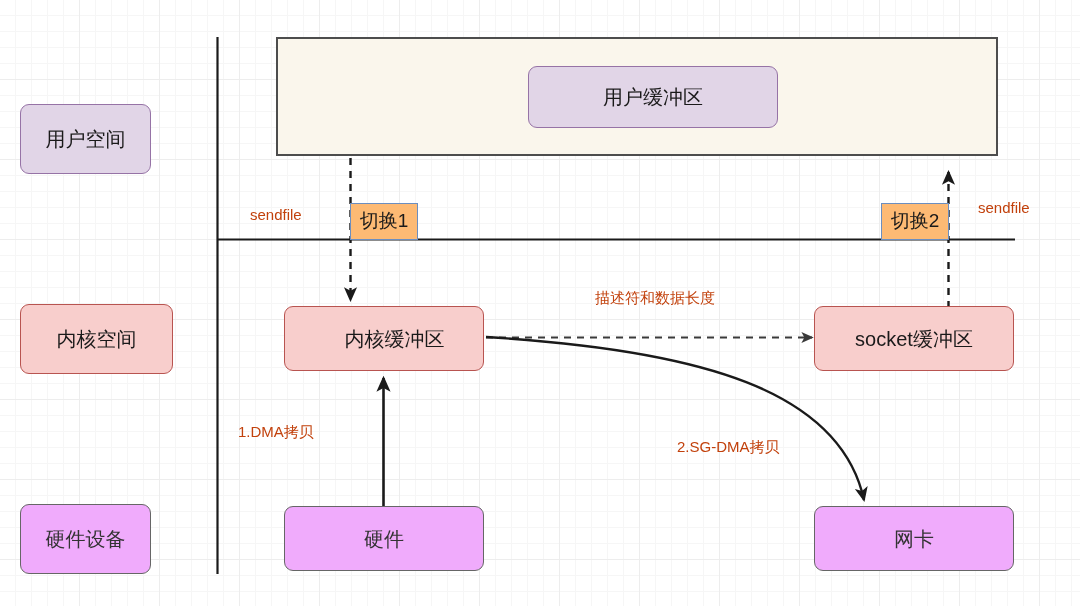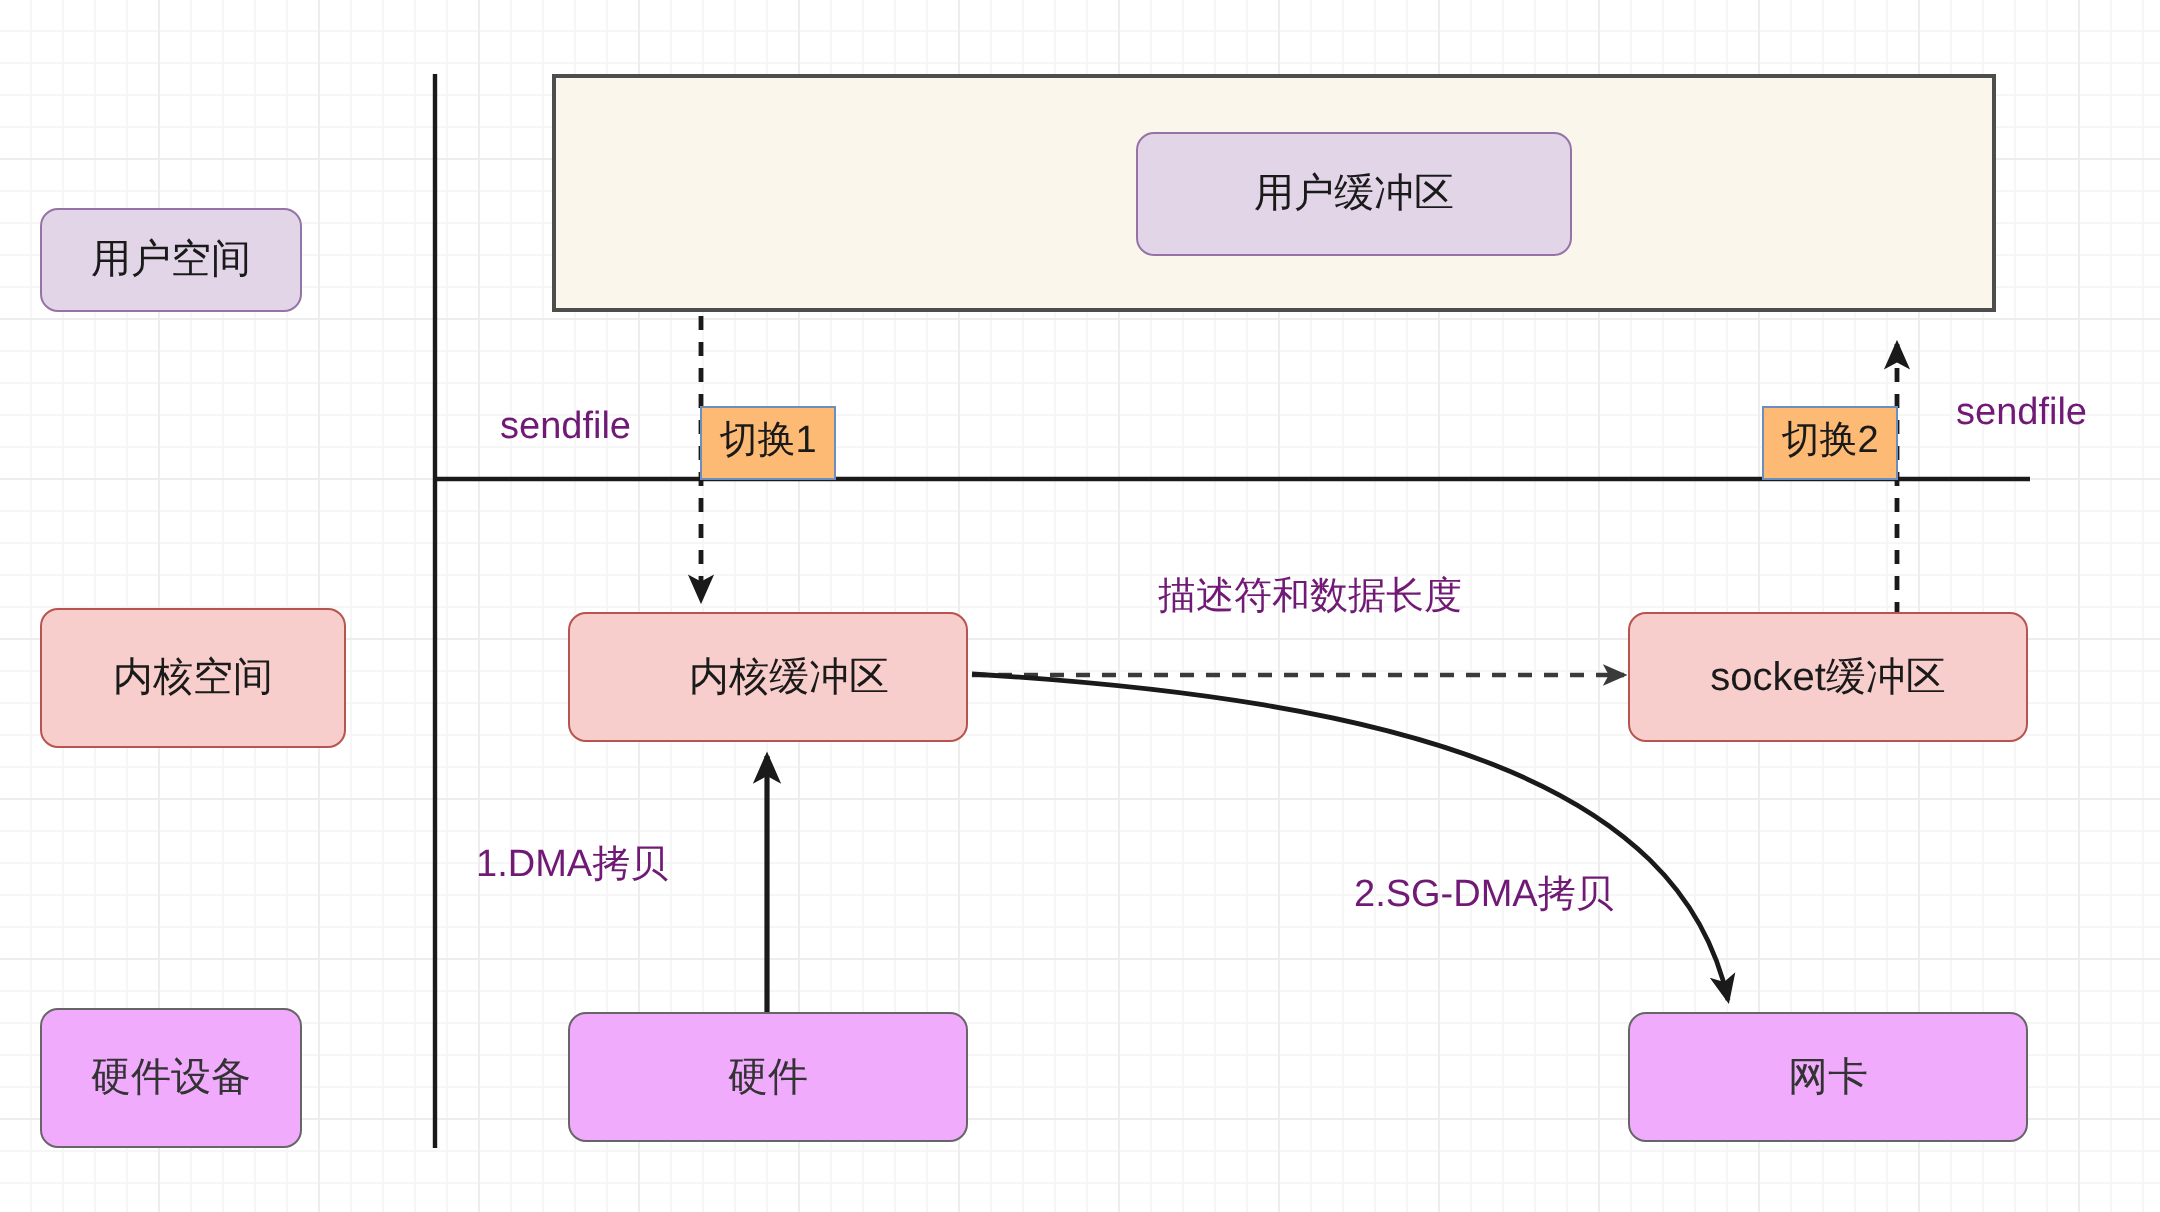--- a/index.html
+++ b/index.html
@@ -31,22 +31,22 @@
     line-height:1.2;
   }
   .rnode{ border-radius:9px; border-width:1.6px; border-style:solid; }
   .lbl-purple{ background:#e1d5e7; border-color:#9673a6; color:#1a1a1a; font-size:20px; }
   .lbl-red{ background:#f8cecc; border-color:#b85450; color:#1a1a1a; font-size:20px; }
   .lbl-grey{ background:#f0abfc; border-color:#666666; color:#333333; font-size:20px; }
   .lbl-blue{ background:#fdba74; border-color:#6c8ebf; color:#1a1a1a; font-size:19px; border-width:1.4px;border-style:solid;border-radius:0; }
   .beige{ background:#faf6ec; border:2.4px solid #4d4d4d; border-radius:0; }
   .plaintext{
     position:absolute;
-    color:#701a75;
-    font-size:19px;
+    color:#c2410c;
+    font-size:15px;
     white-space:nowrap;
     display:flex;align-items:center;justify-content:center;
   }
   #vectors{ position:absolute;left:0;top:0;width:1080px;height:606px; }
 </style>
 </head>
 <body>
 
 <div id="canvas"></div>
 
@@ -70,33 +70,33 @@
 
   <line x1="383.5" y1="506" x2="383.5" y2="378" stroke="#1a1a1a" stroke-width="2.6" marker-end="url(#arrHead)"></line>
 
   <line x1="486" y1="337.5" x2="812" y2="337.5" stroke="#3a3a3a" stroke-width="2.2" stroke-dasharray="7,6" marker-end="url(#arrHeadSm)"></line>
 
   <path d="M 486 337 C 700 350 840 390 864 500" fill="none" stroke="#1a1a1a" stroke-width="2.4" marker-end="url(#arrHead)"></path>
 </svg>
 
 <div class="node beige" style="left:276px;top:37px;width:722px;height:119px;"></div>
 
-<div class="node rnode lbl-purple" style="left:20px;top:104px;width:131px;height:52px;">
+<div class="node rnode lbl-purple" style="left:20px;top:104px;width:131px;height:70px;">
   <span>用户空间</span>
 </div>
 
 <div class="node rnode lbl-red" style="left:20px;top:304px;width:153px;height:70px;">
   <span>内核空间</span>
 </div>
 
 <div class="node rnode lbl-grey" style="left:20px;top:504px;width:131px;height:70px;">
   <span>硬件设备</span>
 </div>
 
-<div class="node rnode lbl-purple" style="left:528px;top:66px;width:218px;height:62px;margin-left:40px;">
+<div class="node rnode lbl-purple" style="left:528px;top:66px;width:250px;height:62px;">
   <span>用户缓冲区</span>
 </div>
 
 <div class="node rnode lbl-red" style="left:284px;top:306px;width:200px;height:65px;padding-left:21px;">
   <span>内核缓冲区</span>
 </div>
 
 <div class="node rnode lbl-red" style="left:814px;top:306px;width:200px;height:65px;">
   <span>socket缓冲区</span>
 </div>

